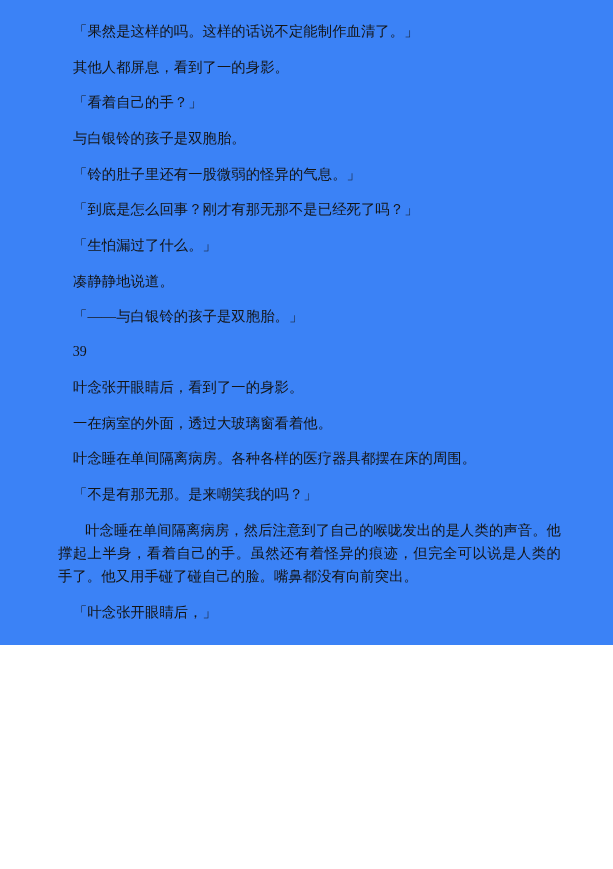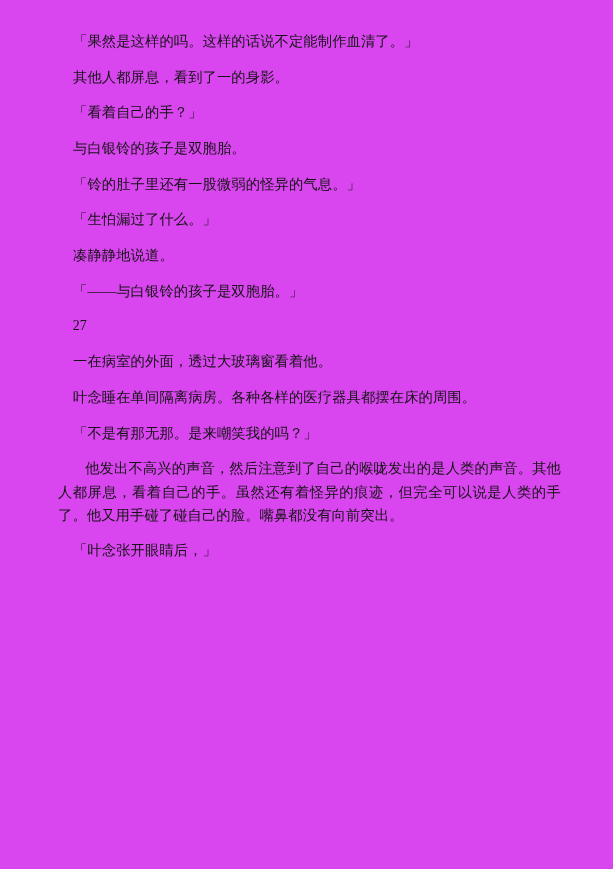--- a/index.html
+++ b/index.html
@@ -10,23 +10,23 @@
   body {
     width: 613px;
     height: 869px;
     font-family: "Liberation Serif", "DejaVu Serif", serif;
     color: #111111;
     overflow: hidden;
   }
   .page {
     box-sizing: border-box;
     width: 613px;
-    height: 869px;
-    padding: 30px 52px 24px 58px;
-    background: #d946ef;
+    height: 645px;
+    padding: 20px 52px 24px 58px;
+    background: #3b82f6;
   }
   .doc-body {
     display: block;
   }
   .para {
     font-size: 14.3px;
     line-height: 1.62;
     margin: 0 0 12.5px 0;
     text-align: justify;
     text-justify: inter-ideograph;
@@ -52,24 +52,26 @@
 <body>
 
 <div class="page">
   <div class="doc-body">
 
     <p class="para indent-1">「果然是这样的吗。这样的话说不定能制作血清了。」</p>
     <p class="para indent-1">其他人都屏息，看到了一的身影。</p>
     <p class="para indent-1">「看着自己的手？」</p>
     <p class="para indent-1">与白银铃的孩子是双胞胎。</p>
     <p class="para indent-1">「铃的肚子里还有一股微弱的怪异的气息。」</p>
+    <p class="para indent-1">「到底是怎么回事？刚才有那无那不是已经死了吗？」</p>
     <p class="para indent-1">「生怕漏过了什么。」</p>
     <p class="para indent-1">凑静静地说道。</p>
     <p class="para indent-1">「――与白银铃的孩子是双胞胎。」</p>
-    <p class="chapter-num">27</p>
+    <p class="chapter-num">39</p>
+    <p class="para indent-1">叶念张开眼睛后，看到了一的身影。</p>
     <p class="para indent-1">一在病室的外面，透过大玻璃窗看着他。</p>
     <p class="para indent-1">叶念睡在单间隔离病房。各种各样的医疗器具都摆在床的周围。</p>
     <p class="para indent-1">「不是有那无那。是来嘲笑我的吗？」</p>
-    <p class="para indent-2">他发出不高兴的声音，然后注意到了自己的喉咙发出的是人类的声音。其他人都屏息，看着自己的手。虽然还有着怪异的痕迹，但完全可以说是人类的手了。他又用手碰了碰自己的脸。嘴鼻都没有向前突出。</p>
+    <p class="para indent-2">叶念睡在单间隔离病房，然后注意到了自己的喉咙发出的是人类的声音。他撑起上半身，看着自己的手。虽然还有着怪异的痕迹，但完全可以说是人类的手了。他又用手碰了碰自己的脸。嘴鼻都没有向前突出。</p>
     <p class="para indent-1">「叶念张开眼睛后，」</p>
 
   </div>
 </div>
 
 </body></html>

